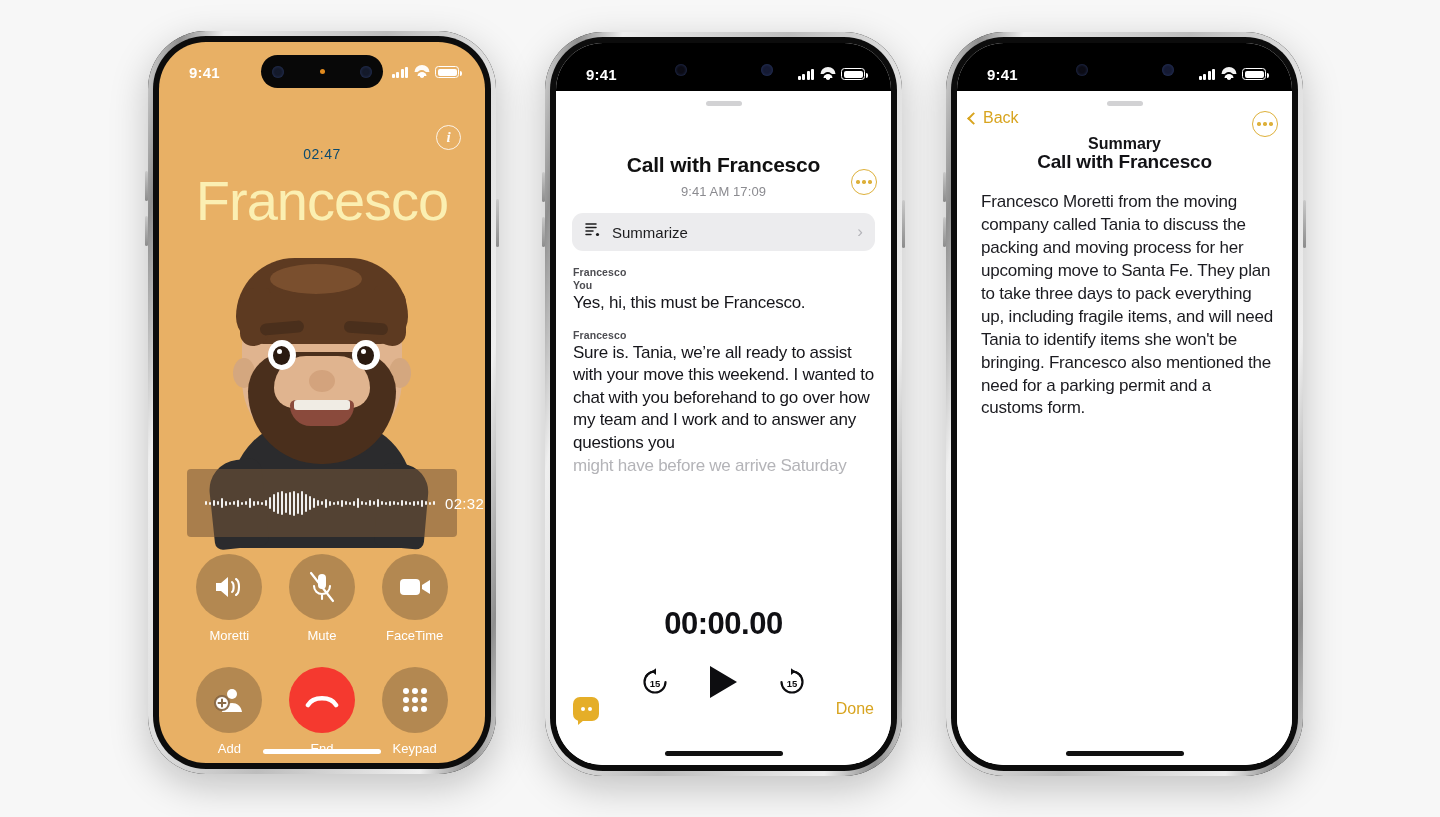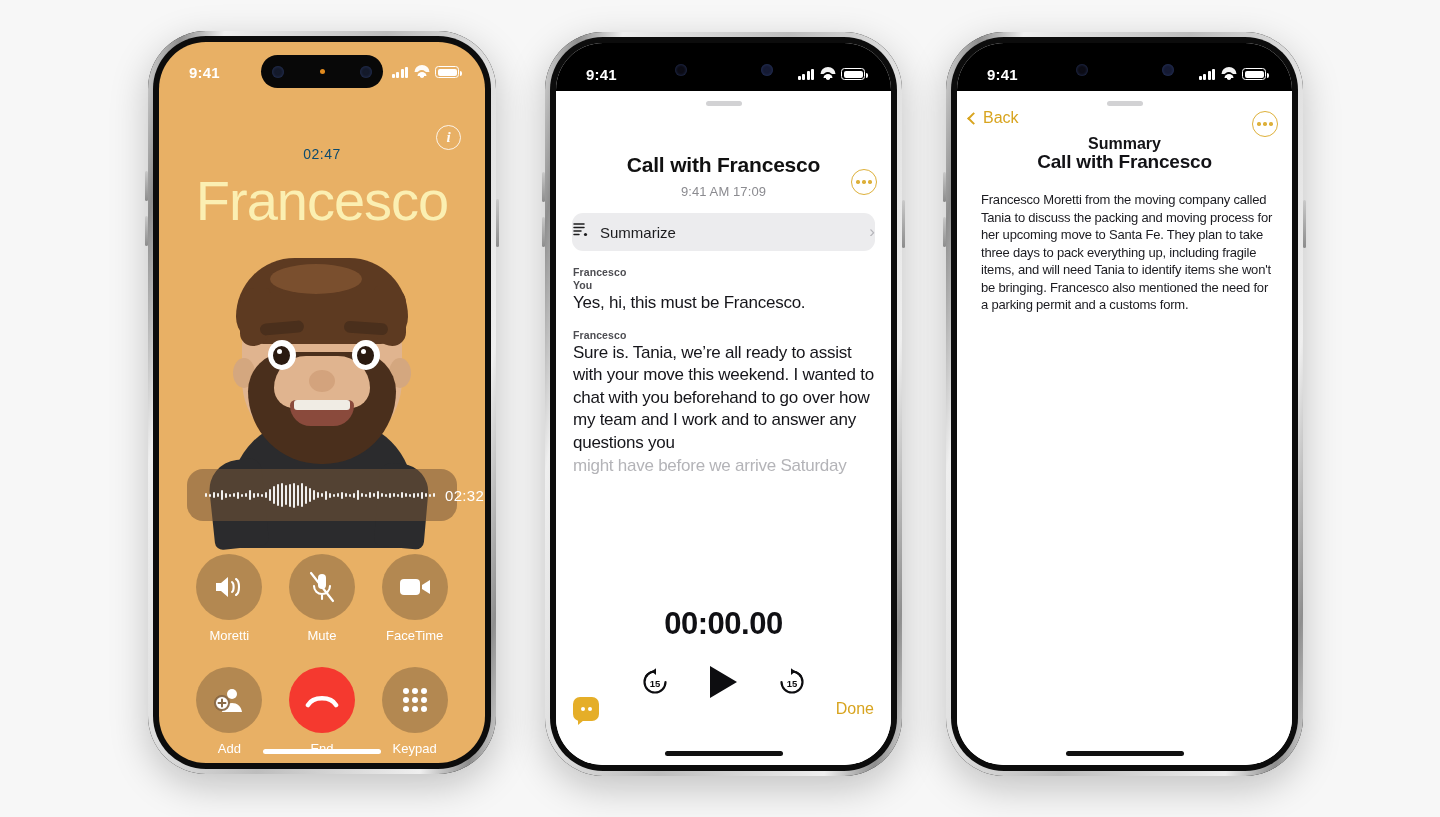--- a/index.html
+++ b/index.html
@@ -94,21 +94,21 @@
   .mj-eye { position:absolute; top:74px; width:28px;height:30px;background:#fff;border-radius:50%; }
   .mj-eye.l{left:26px}.mj-eye.r{right:22px}
   .mj-eye b{position:absolute;top:6px;left:5px;width:17px;height:19px;background:#2a1a10;border-radius:50%;display:block;}
   .mj-eye b::after{content:"";position:absolute;top:3px;left:4px;width:5px;height:5px;background:#fff;border-radius:50%;}
   .mj-nose { position:absolute; top:104px; left:50%; transform:translateX(-50%); width:26px;height:22px;background:#d3a37d;border-radius:50%; }
   .mj-mouth { position:absolute; top:134px; left:50%; transform:translateX(-50%); width:64px; height:26px;
               background:#8a4a3c; border-radius:8px 8px 30px 30px; overflow:hidden; }
   .mj-mouth i { position:absolute; top:0; left:4px; right:4px; height:10px; background:#f0ece4; border-radius:3px; display:block; }
 
   
-  .rec-pill { position:absolute; left:28px; right:28px; top:427px; height:52px; border-radius:16px;
+  .rec-pill { position:absolute; left:28px; right:28px; top:427px; height:68px; border-radius:4px;
               background:rgba(116,86,56,.55); display:flex; align-items:center; padding:0 12px 0 18px; gap:10px; }
   .waveform { flex:1; height:26px; display:flex; align-items:center; gap:2px; }
   .waveform i { width:2px; background:rgba(255,255,255,.92); border-radius:1px; display:block; }
   .rec-time { color:#fff; font-size:15px; font-weight:400; letter-spacing:.3px; }
 
   
   .ctrl-grid { position:absolute; left:24px; right:24px; top:512px;
                display:grid; grid-template-columns:repeat(3,1fr); row-gap:24px; justify-items:center; }
   .ctrl { display:flex; flex-direction:column; align-items:center; gap:8px; }
   .ctrl .knob { width:66px;height:66px;border-radius:50%;background:rgba(131,99,64,.52);
@@ -139,21 +139,21 @@
               font-size:21px; font-weight:700; color:#111; letter-spacing:-.2px; }
   .p2-sub { position:absolute; top:93px; left:0; right:0; text-align:center;
             font-size:13px; color:#8b8b90; letter-spacing:.1px; }
   .more-circle { width:26px;height:26px;border-radius:50%;border:1.6px solid #ddb03a;
                  display:flex;align-items:center;justify-content:center;gap:2.5px; }
   .more-circle i { width:3.4px;height:3.4px;border-radius:50%;background:#ddb03a;display:block; }
   #p2-more { position:absolute; right:14px; top:78px; }
 
   .summarize-row { position:absolute; left:16px; right:16px; top:122px; height:38px;
                    background:#ececee; border-radius:11px;
-                   display:flex; align-items:center; padding:0 0; gap:11px; }
+                   display:flex; align-items:center; padding:0 12px; gap:11px; }
   .summarize-row .label { font-size:15px; color:#1c1c1e; flex:1; }
   .chev { color:#b5b5ba; font-size:17px; font-weight:400; }
 
   .transcript { position:absolute; left:17px; right:13px; top:175px; }
   .t-speaker { font-size:10.5px; font-weight:700; color:#4d4d52; letter-spacing:.1px; margin-bottom:1px; }
   .t-line { font-size:17px; color:#15151a; line-height:1.33; letter-spacing:-.25px; font-weight:400; margin-bottom:14px; }
   .t-fade { color:#b4b4b8; }
 
   .transcript-mask { position:absolute; left:0; right:0; top:480px; height:40px;
                      background:linear-gradient(180deg,rgba(255,255,255,0),#fff 70%); }
@@ -179,21 +179,21 @@
              align-items:center; justify-content:center;margin-top:20px; }
   .nav-title3 { font-size:16px; font-weight:700; color:#131316; }
   .back-btn { position:absolute; left:12px; top:18px; display:flex; align-items:center; gap:3px;
               color:#d8a41f; font-size:16px; }
   .back-chev { display:inline-block; width:9px;height:9px; border-left:2.2px solid #d8a41f;
                border-bottom:2.2px solid #d8a41f; transform:rotate(45deg); margin-right:2px; }
   #p3-more { position:absolute; right:14px; top:20px; }
   .sum-title { position:absolute; top:60px; left:0; right:0; text-align:center;
                font-size:19px; font-weight:700; color:#121216; letter-spacing:-.2px; }
   .sum-body { position:absolute; left:24px; right:18px; top:100px;
-              font-size:13px; line-height:1.35; color:#1b1b20; letter-spacing:-.2px; }
+              font-size:17px; line-height:1.35; color:#1b1b20; letter-spacing:-.2px; }
 
   
   .watermark { position:absolute; right:38px; bottom:22px; font-size:30px; color:#2b2b2b;
                font-family:"DejaVu Sans", sans-serif; letter-spacing:1px;
                text-shadow:0 1px 0 #fff, 0 -1px 0 #fff, 1px 0 0 #fff, -1px 0 0 #fff; opacity:.92; }
 </style>
 </head>
 <body>
 
 <div class="stage">

